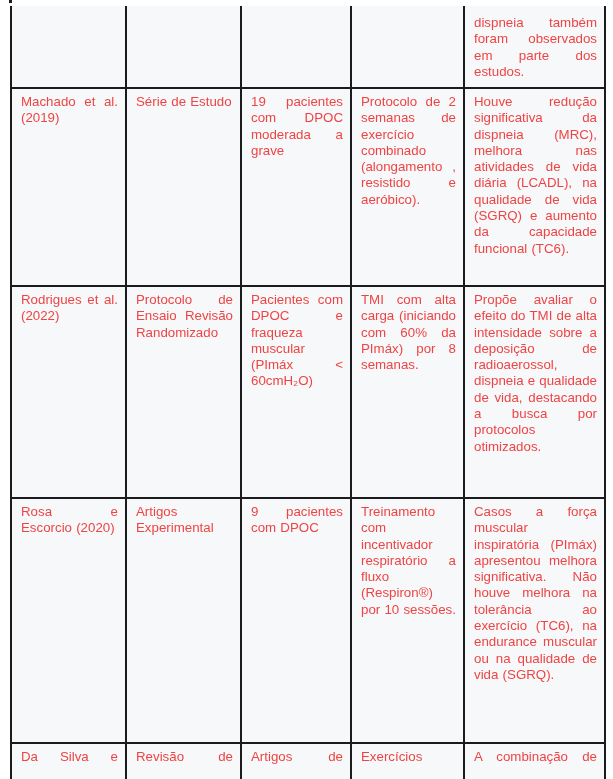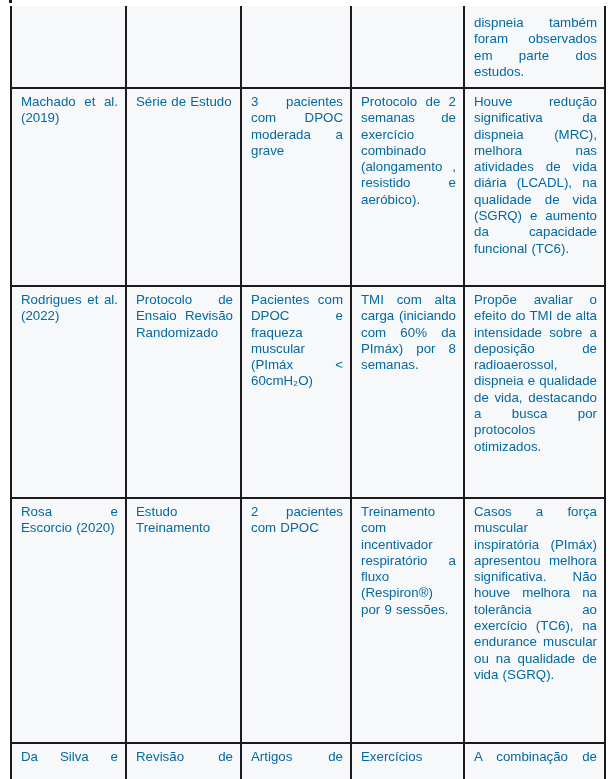--- a/index.html
+++ b/index.html
@@ -28,21 +28,21 @@
     border-collapse: collapse;
     table-layout: fixed;
   }
   table.doc-table td {
     border: 2px solid #1b1b1d;
     background: #f7f8fa;
     vertical-align: top;
     padding: 5px 7px 5px 9px;
     font-size: 13.3px;
     line-height: 16.3px;
-    color: #0369a1;
+    color: #ef4444;
     text-align: justify;
     word-spacing: 0.5px;
   }
   
   table.doc-table tr.cut-top td {
     border-top: none;
     padding-top: 9px;
   }
   
   table.doc-table tr.cut-bottom td {
@@ -76,36 +76,36 @@
         <tr class="cut-top">
           <td></td>
           <td></td>
           <td></td>
           <td></td>
           <td>dispneia também foram observados em parte dos estudos.</td>
         </tr>
         <tr>
           <td>Machado et al. (2019)</td>
           <td>Série de Estudo</td>
-          <td>3 pacientes com DPOC moderada a grave</td>
+          <td>19 pacientes com DPOC moderada a grave</td>
           <td>Protocolo de 2 semanas de exercício combinado (alongamento , resistido e aeróbico).</td>
           <td>Houve redução significativa da dispneia (MRC), melhora nas atividades de vida diária (LCADL), na qualidade de vida (SGRQ) e aumento da capacidade funcional (TC6).</td>
         </tr>
         <tr>
           <td>Rodrigues et al. (2022)</td>
           <td>Protocolo de Ensaio Revisão Randomizado</td>
           <td>Pacientes com DPOC e fraqueza muscular (PImáx &lt; 60cmH₂O)</td>
           <td>TMI com alta carga (iniciando com 60% da PImáx) por 8 semanas.</td>
           <td>Propõe avaliar o efeito do TMI de alta intensidade sobre a deposição de radioaerossol, dispneia e qualidade de vida, destacando a busca por protocolos otimizados.</td>
         </tr>
         <tr>
           <td>Rosa e Escorcio (2020)</td>
-          <td>Estudo Treinamento</td>
-          <td>2 pacientes com DPOC</td>
-          <td>Treinamento com incentivador respiratório a fluxo (Respiron®) por 9 sessões.</td>
+          <td>Artigos Experimental</td>
+          <td>9 pacientes com DPOC</td>
+          <td>Treinamento com incentivador respiratório a fluxo (Respiron®) por 10 sessões.</td>
           <td>Casos a força muscular inspiratória (PImáx) apresentou melhora significativa. Não houve melhora na tolerância ao exercício (TC6), na endurance muscular ou na qualidade de vida (SGRQ).</td>
         </tr>
         <tr class="cut-bottom">
           <td>Da Silva e</td>
           <td>Revisão de</td>
           <td>Artigos de</td>
           <td>Exercícios</td>
           <td>A combinação de</td>
         </tr>
       </tbody>

